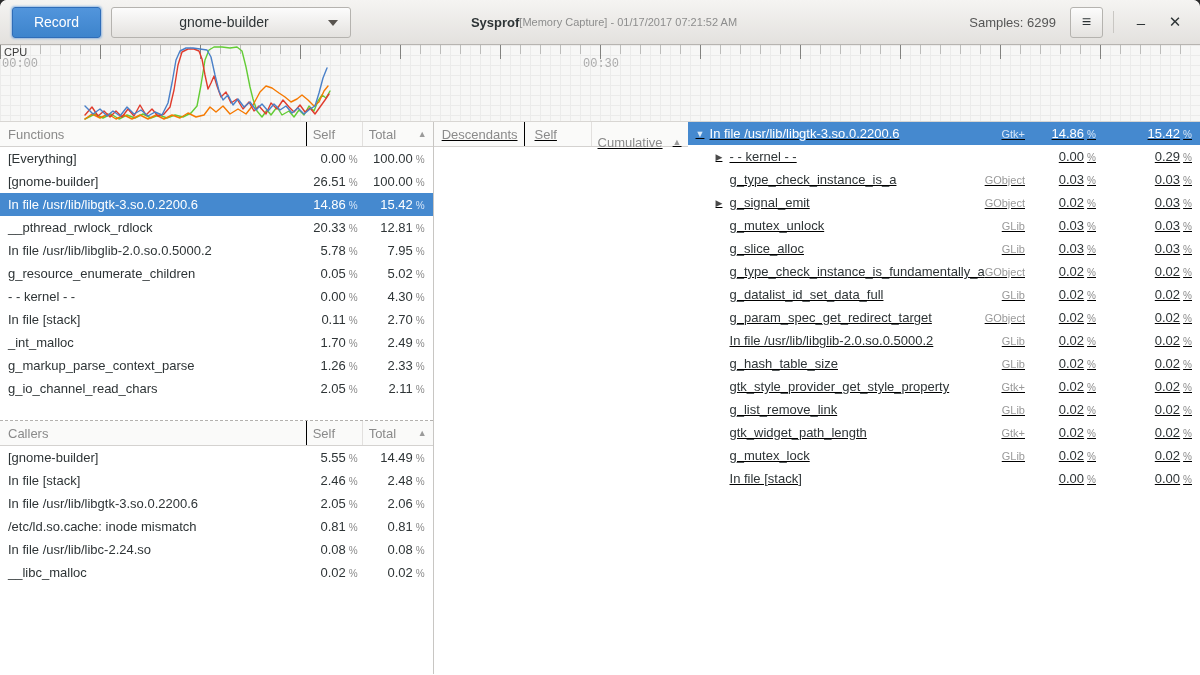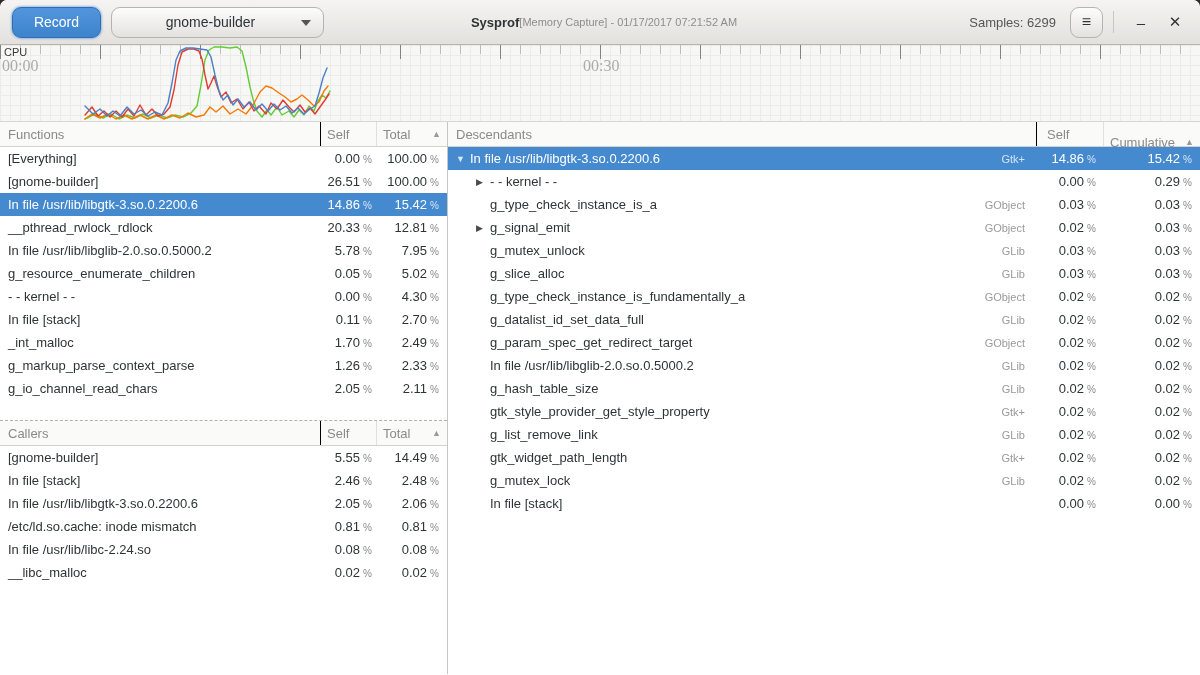--- a/index.html
+++ b/index.html
@@ -2,25 +2,25 @@
 <html><head>
 <meta charset="utf-8">
 <style>
   html,body{margin:0;padding:0;background:#2b2b2b;}
   *{box-sizing:border-box;font-family:"Liberation Sans",sans-serif;}
   .window{width:1200px;height:675px;background:#fff;position:relative;overflow:hidden;border-radius:7px 7px 0 0;}
 
   
   .headerbar{height:45px;background:linear-gradient(#f5f4f2,#e3e1de);border-bottom:1px solid #b7b4b0;
     display:flex;align-items:center;padding:0 8px;position:relative;border-radius:7px 7px 0 0;}
-  .btn{border:1px solid #b5b3af;border-radius:9px;background:linear-gradient(#fcfcfc,#e4e2df);
+  .btn{border:1px solid #b5b3af;border-radius:3px;background:linear-gradient(#fcfcfc,#e4e2df);
     color:#2e3436;font-size:14px;height:31px;display:inline-flex;align-items:center;justify-content:center;cursor:default;}
   .record-btn{width:89px;margin-left:4px;background:linear-gradient(#5295dc,#3d84cc);border:1px solid #2f6db8;
     color:#fff;box-shadow:0 0 2px 1px rgba(82,148,220,.55);}
-  .process-btn{width:213px;margin-left:10px;position:relative;padding:0 26px 0 12px;}
+  .process-btn{width:240px;margin-left:10px;position:relative;padding:0 26px 0 12px;}
   .process-btn .caret{position:absolute;right:12px;top:12px;width:0;height:0;border-left:5px solid transparent;
     border-right:5px solid transparent;border-top:6px solid #57534e;}
   .titlebox{position:absolute;left:8px;right:0;top:0;height:45px;display:flex;flex-direction:row;
     align-items:center;justify-content:center;pointer-events:none;}
   .title{font-size:13px;font-weight:bold;color:#2e3436;line-height:15px;}
   .subtitle{font-size:11px;color:#8d8d8d;line-height:13px;}
   .hspacer{flex:1;}
   .samples{font-size:13px;color:#565656;margin-right:14px;}
   .menu-btn{width:33px;margin-right:10px;font-size:16px;color:#2e3436;}
   .winctl-sep{width:1px;height:22px;background:#c9c7c3;margin-right:10px;}
@@ -29,28 +29,28 @@
 
   
   .graph{height:77px;position:relative;background-color:#f7f7f6;border-bottom:1px solid #d8d6d3;
     background-image:linear-gradient(to right,#ebebea 1px,transparent 1px),linear-gradient(to bottom,#ebebea 1px,transparent 1px);
     background-size:10px 10px;}
   .ruler{position:absolute;top:0;left:0;right:0;height:14px;
     background-image:repeating-linear-gradient(90deg,#82827f 0,#82827f 1px,transparent 1px,transparent 100px),
                      repeating-linear-gradient(90deg,#bcbcba 0,#bcbcba 1px,transparent 1px,transparent 20px);
     background-size:100% 14px,100% 9px;background-repeat:no-repeat;}
   .cpu-label{position:absolute;left:4px;top:1px;font-size:11px;color:#3a3a3a;}
-  .time-label{position:absolute;font-size:16px;color:#ababab;font-family:Liberation Serif, serif;}
+  .time-label{position:absolute;font-size:12px;color:#ababab;font-family:Liberation Mono, monospace;}
   .t0{left:2px;top:12px;} .t30{left:583px;top:12px;}
   .graph svg{position:absolute;left:0;top:0;}
 
   
   .main{display:flex;height:552px;}
   .left-pane{width:448px;border-right:1px solid #c8c6c3;display:flex;flex-direction:column;background:#fff;}
-  .right-pane{flex:1;display:flex;flex-direction:column;background:#fff;}
+  .right-pane{flex:1;display:flex;flex-direction:row;background:#fff;text-decoration:underline;}
 
   .thead{height:25px;display:flex;background:#fafaf9;border-bottom:1px solid #d4d2d0;flex:none;}
   .th{font-size:13px;color:#8a8a8a;display:flex;align-items:center;padding:0 6px;}
   .th-name{flex:1;padding-left:8px;border-right:1px solid #000000;}
   .th-self-l{width:56px;border-right:1px solid #e2e0de;}
   .th-total-l{width:70px;justify-content:space-between;}
   .th-self-r{width:67px;border-right:1px solid #e2e0de;padding-left:10px;}
   .th-cum-r{width:96px;justify-content:space-between;margin-top:16px;}
   .sort-arrow{font-size:9px;color:#9a9a9a;margin-left:6px;}
 

